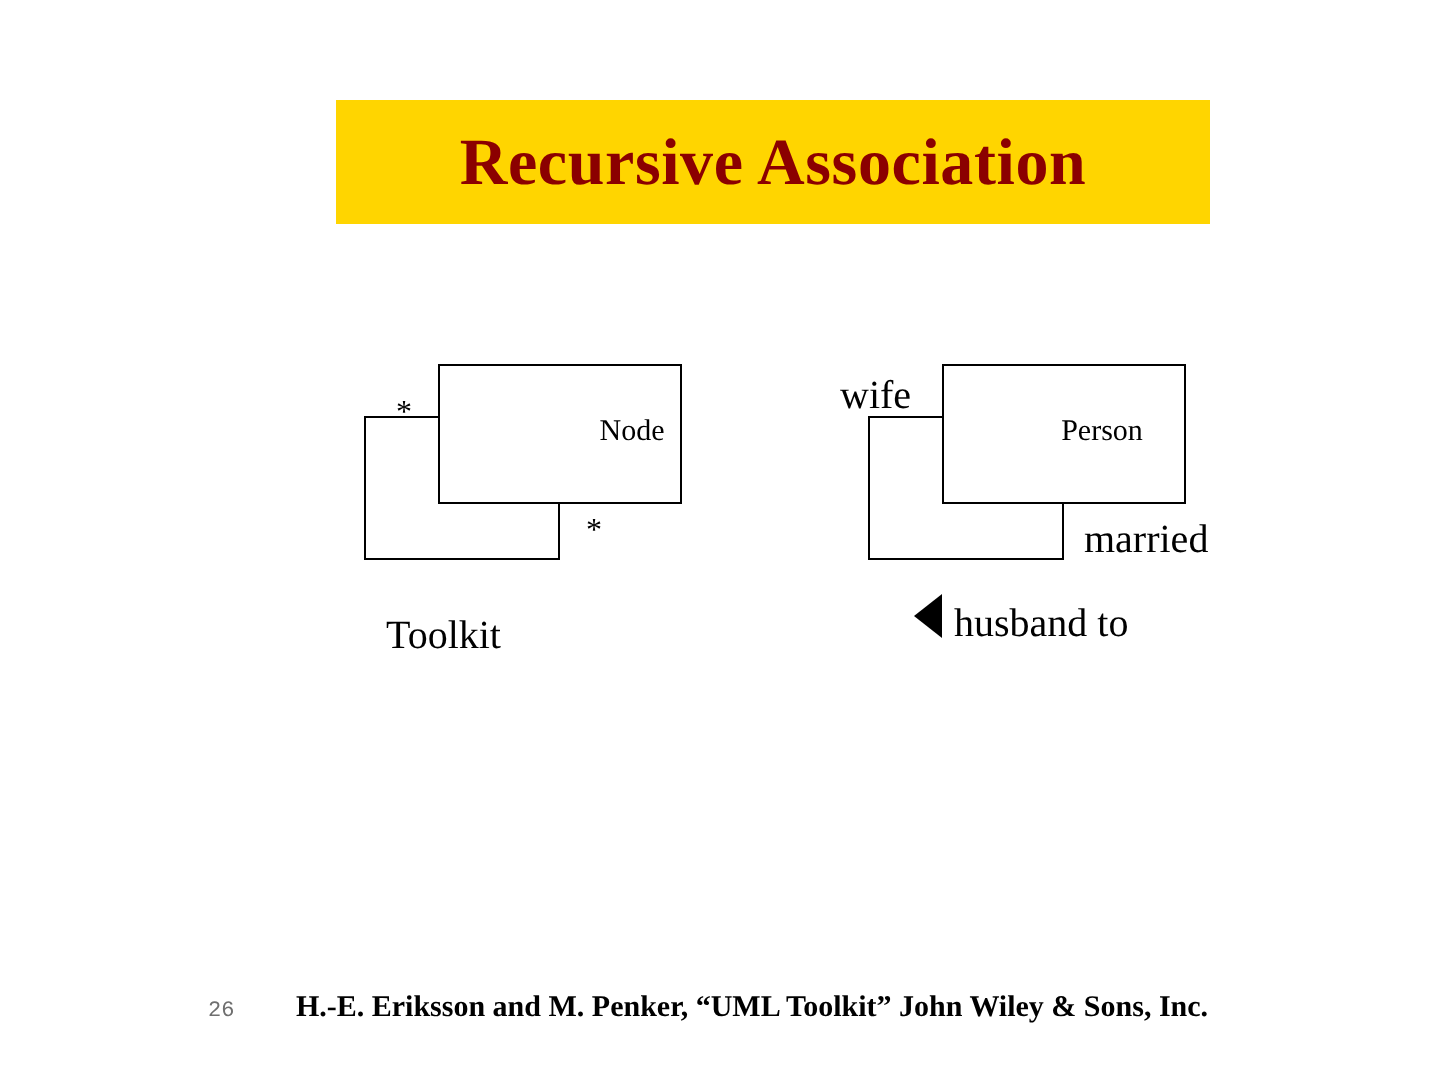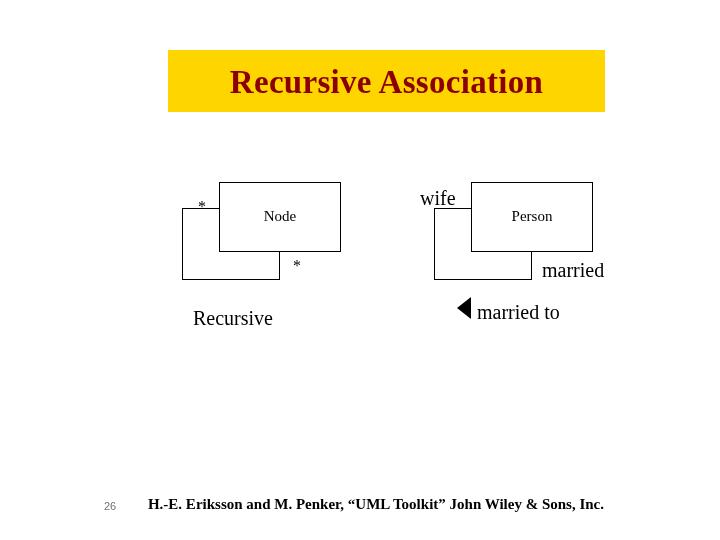--- a/index.html
+++ b/index.html
@@ -74,39 +74,41 @@
   .node-front {
     left: 203px;
     top: 182px;
     width: 122px;
     height: 70px;
   }
   .node-label {
     left: 203px;
     top: 208px;
     width: 122px;
+    padding-left: 36px;
   }
 
   
   .person-back {
     left: 418px;
     top: 208px;
     width: 98px;
     height: 72px;
   }
   .person-front {
     left: 455px;
     top: 182px;
     width: 122px;
     height: 70px;
   }
   .person-label {
     left: 455px;
     top: 208px;
     width: 122px;
+    padding-left: 19px;
   }
 
   
   .annot {
     position: absolute;
     font-family: "Liberation Serif", serif;
     font-size: 20px;
     color: #000000;
     white-space: nowrap;
   }
@@ -139,21 +141,21 @@
     font-family: "Liberation Serif", serif;
     font-weight: bold;
     font-size: 15px;
     color: #000000;
     white-space: nowrap;
   }
   .page-num {
     position: absolute;
     left: 88px;
     top: 500px;
-    font-family: Liberation Sans, sans-serif;
+    font-family: Liberation Mono, monospace;
     font-size: 11px;
     color: #6f6f6f;
     white-space: nowrap;
     text-align: center;
   }
 </style>
 </head>
 <body>
 
 <div class="slide">
@@ -164,24 +166,24 @@
   <div class="box node-back"></div>
   <div class="box node-front"></div>
   <div class="box-label node-label">Node</div>
 
   <div class="box person-back"></div>
   <div class="box person-front"></div>
   <div class="box-label person-label">Person</div>
 
   <div class="annot annot-star-left">*</div>
   <div class="annot annot-star-bottom">*</div>
-  <div class="annot annot-connects">Recursive</div>
+  <div class="annot annot-connects">Toolkit</div>
 
   <div class="annot annot-wife">wife</div>
   <div class="annot annot-husband">married</div>
 
   <div class="triangle-marker"></div>
-  <div class="annot annot-married">married to</div>
+  <div class="annot annot-married">husband to</div>
 
   <div class="page-num">26</div>
   <div class="footer">H.-E. Eriksson and M. Penker, “UML Toolkit” John Wiley &amp; Sons, Inc.</div>
 
 </div>
 
 </body></html>

